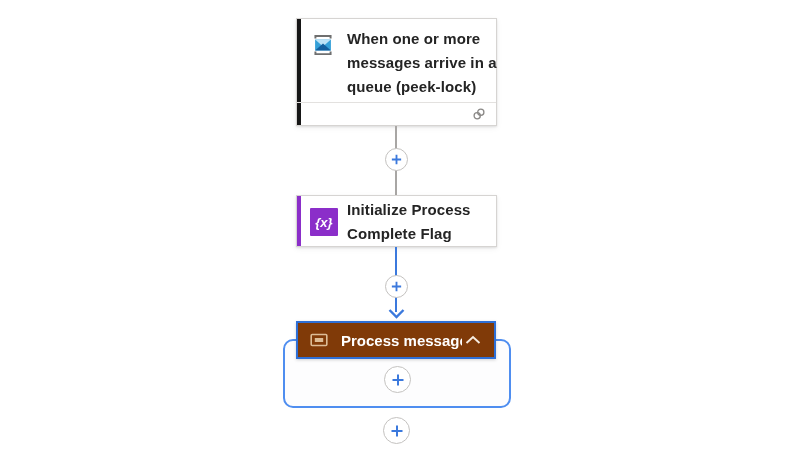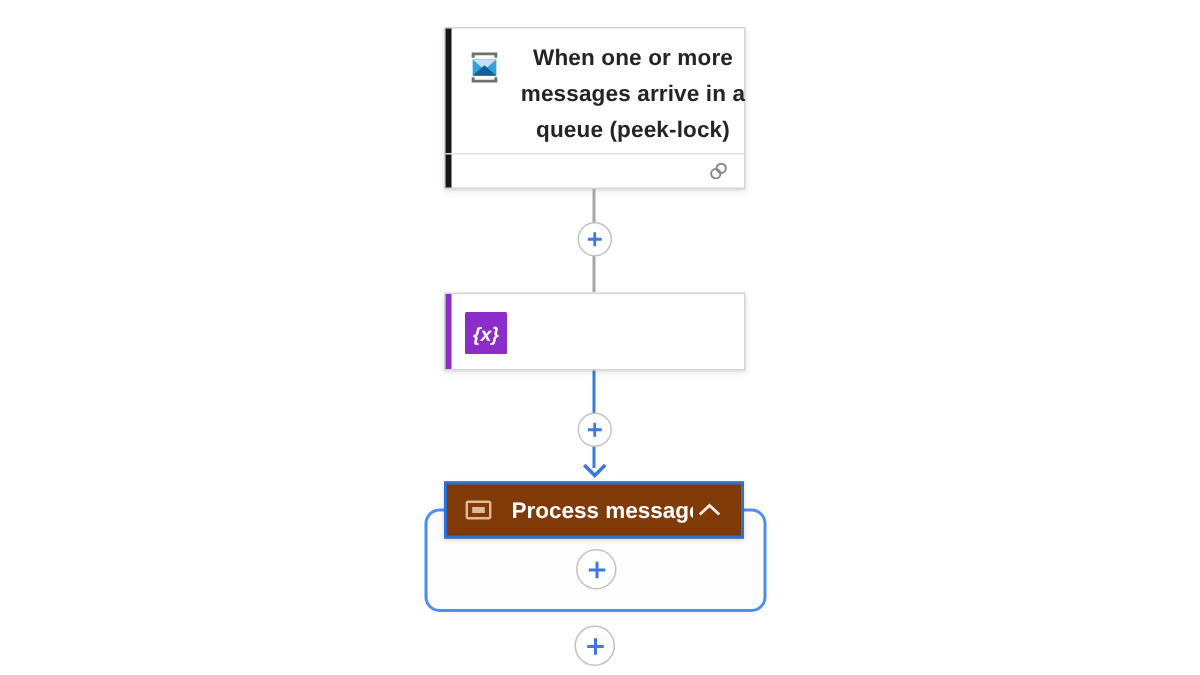--- a/index.html
+++ b/index.html
@@ -9,21 +9,21 @@
   }
   
   .card{
     position:absolute;background:#ffffff;border:1px solid #d6d4d2;
     box-shadow:0 1px 2px rgba(0,0,0,.10), 0 2px 6px rgba(0,0,0,.06);
     box-sizing:border-box;cursor:pointer;
   }
   .accent{position:absolute;left:0;top:0;bottom:0;width:4px;}
   .card-title{
     position:absolute;font-size:15px;font-weight:600;color:#242424;
-    line-height:24px;letter-spacing:.1px;text-align:center;
+    line-height:24px;letter-spacing:.1px;
   }
   
   #trigger-card{left:296px;top:18px;width:201px;height:108px;}
   #trigger-card .accent{background:#161616;}
   #trigger-icon{position:absolute;left:13px;top:13px;width:26px;height:26px;}
   #trigger-card .card-title{left:50px;top:8px;width:150px;}
   #trigger-footer{
     position:absolute;left:0;right:0;bottom:0;height:23px;
     border-top:1px solid #e3e1df;display:flex;align-items:center;justify-content:flex-end;
     padding-right:9px;box-sizing:border-box;
@@ -99,20 +99,21 @@
   <div class="v-line" id="connector-1"></div>
   <button class="plus-btn plus-sm" id="plus-1">
     <svg width="13" height="13" viewBox="0 0 14 14">
       <path d="M7 2 V12 M2 7 H12" stroke="#3B79DD" stroke-width="2" fill="none"></path>
     </svg>
   </button>
 
   <div class="card" id="initialize-card">
     <div class="accent"></div>
     <div id="variable-icon">{x}</div>
+    <div class="card-title">Initialize Process Complete Flag</div>
   </div>
 
   <div class="v-line" id="connector-2"></div>
   <button class="plus-btn plus-sm" id="plus-2">
     <svg width="13" height="13" viewBox="0 0 14 14">
       <path d="M7 2 V12 M2 7 H12" stroke="#3B79DD" stroke-width="2" fill="none"></path>
     </svg>
   </button>
   <svg id="arrow-down" viewBox="0 0 19 11">
     <polyline points="2.5,2 9.5,9 16.5,2" fill="none" stroke="#3B79DD" stroke-width="2.4"></polyline>

